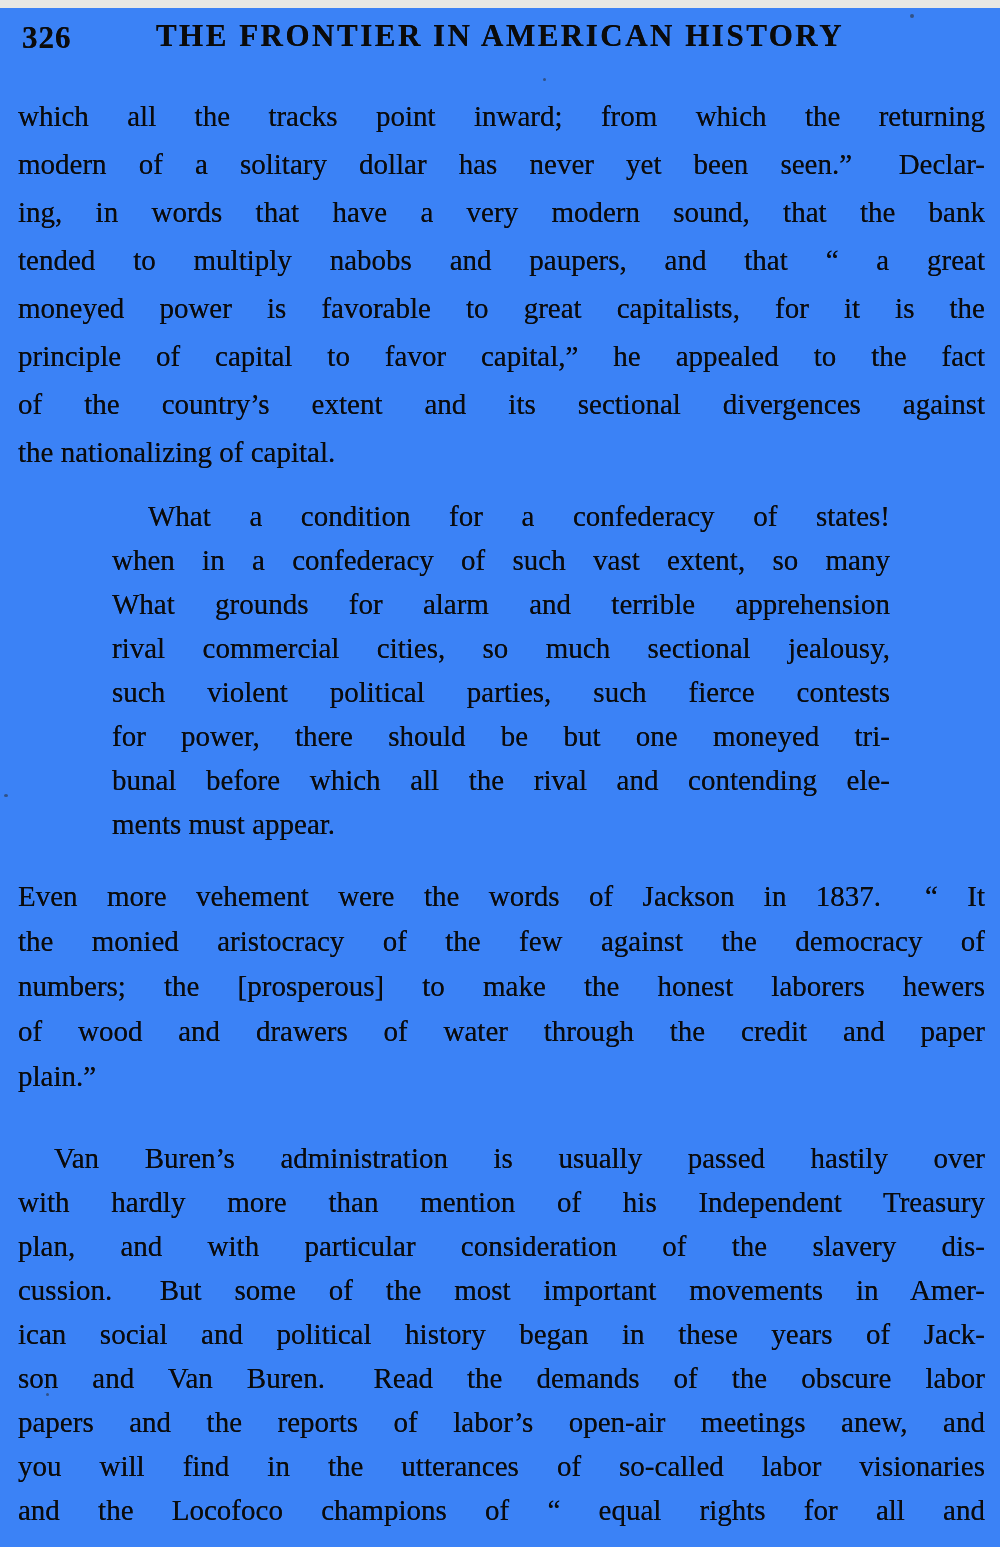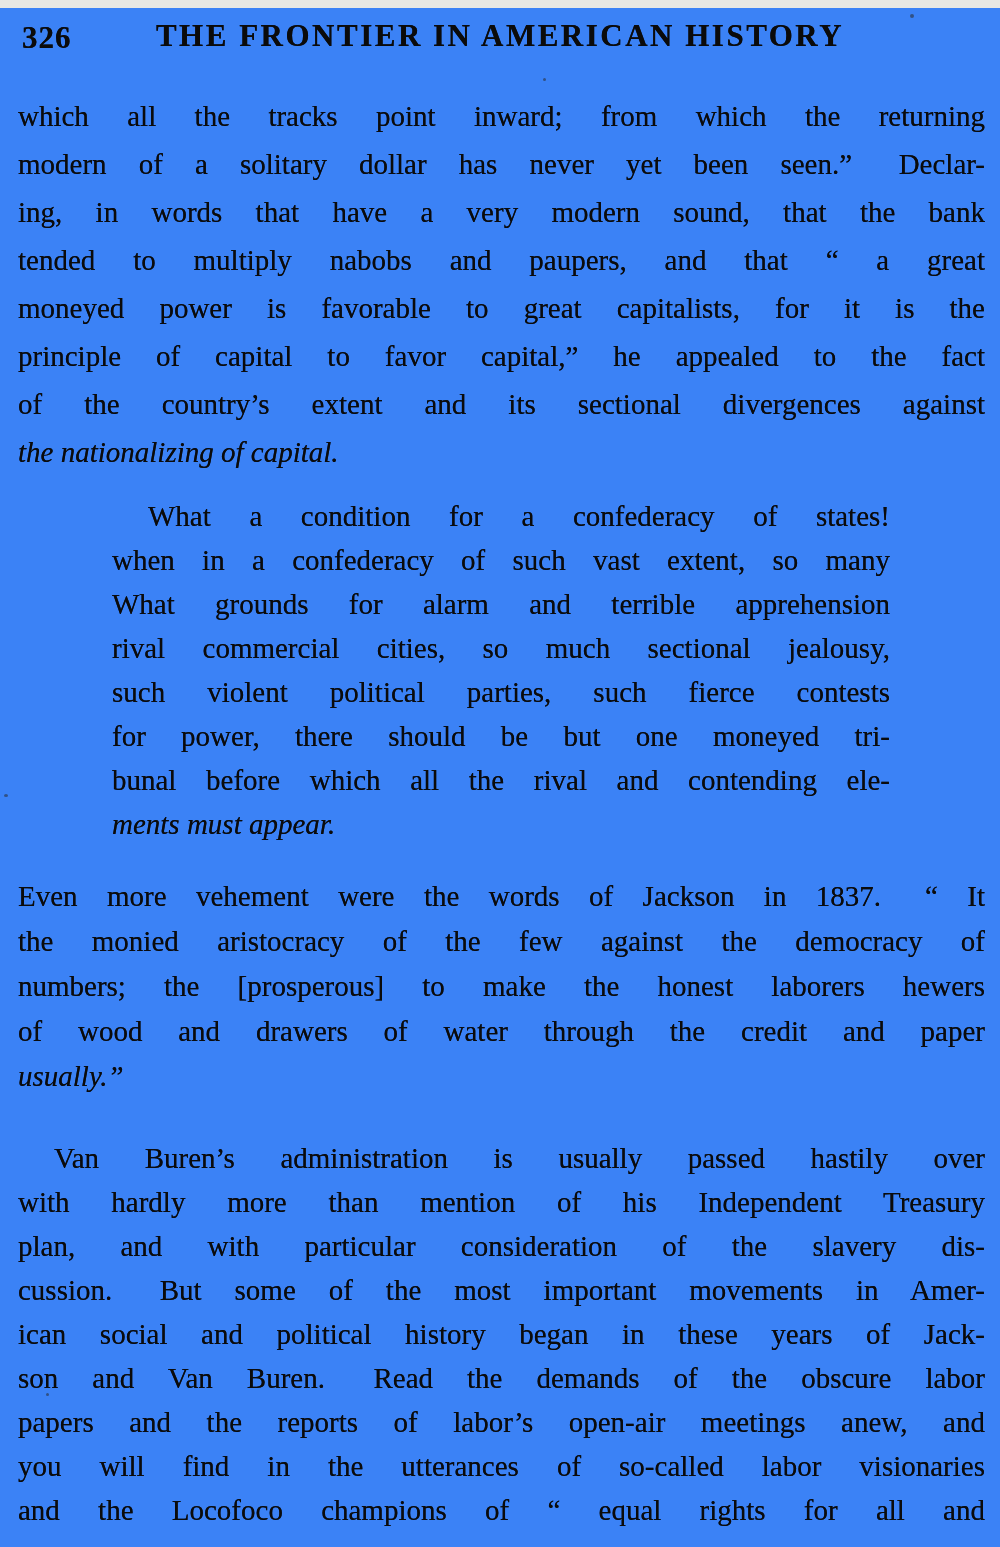--- a/index.html
+++ b/index.html
@@ -45,21 +45,20 @@
     position: absolute;
     font-size: 29px;
   }
   .para .line {
     text-align: justify;
     text-align-last: justify;
     text-justify: inter-word;
   }
   .flush-last .line:last-child {
     text-align-last: left;
-    font-style: italic;
   }
   .indent-first .line:first-child {
     padding-left: 36px;
   }
   .p1 {
     top: 84px;
     left: 18px;
     width: 967px;
     line-height: 48px;
   }
@@ -123,21 +122,21 @@
       <div class="line">for power, there should be but one moneyed tri-</div>
       <div class="line">bunal before which all the rival and contending ele-</div>
       <div class="line">ments must appear.</div>
     </section>
 
   <section class="para p2 flush-last">
       <div class="line">Even more vehement were the words of Jackson in 1837.  “ It</div>
       <div class="line">the monied aristocracy of the few against the democracy of</div>
       <div class="line">numbers; the [prosperous] to make the honest laborers hewers</div>
       <div class="line">of wood and drawers of water through the credit and paper</div>
-      <div class="line">usually.”</div>
+      <div class="line">plain.”</div>
     </section>
 
   <section class="para p3 indent-first">
       <div class="line">Van Buren’s administration is usually passed hastily over</div>
       <div class="line">with hardly more than mention of his Independent Treasury</div>
       <div class="line">plan, and with particular consideration of the slavery dis-</div>
       <div class="line">cussion.  But some of the most important movements in Amer-</div>
       <div class="line">ican social and political history began in these years of Jack-</div>
       <div class="line">son and Van Buren.  Read the demands of the obscure labor</div>
       <div class="line">papers and the reports of labor’s open-air meetings anew, and</div>

